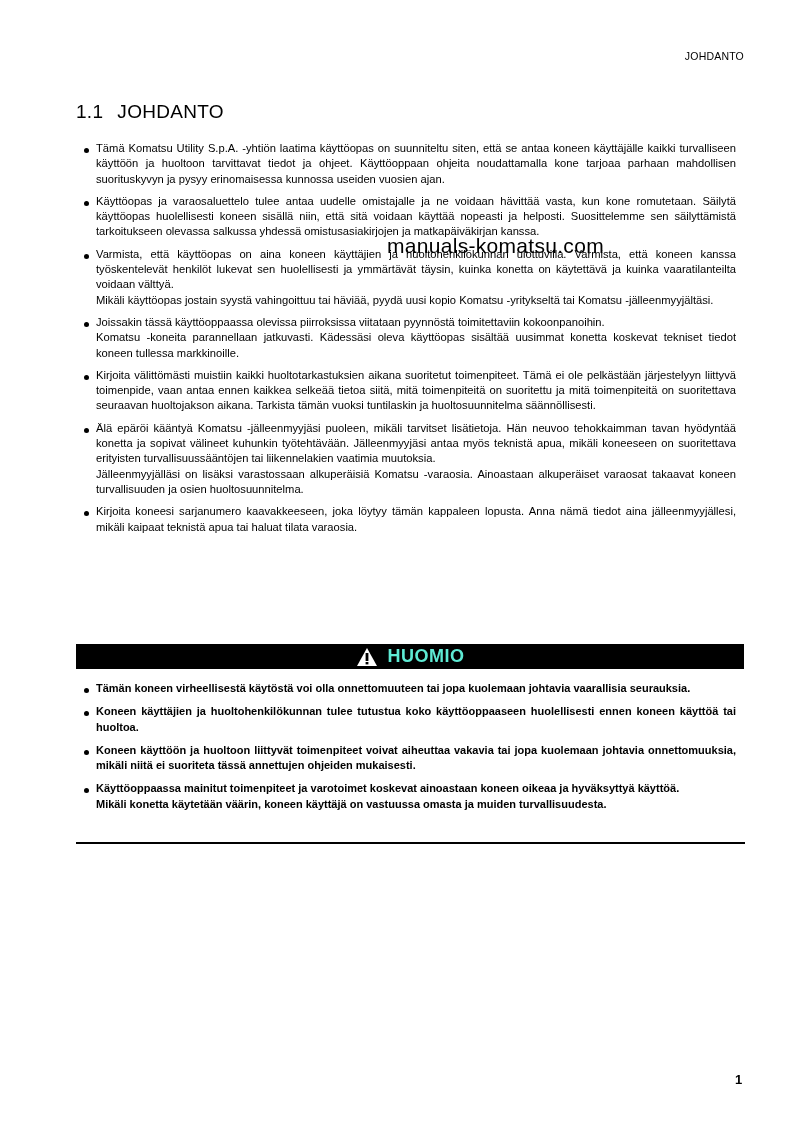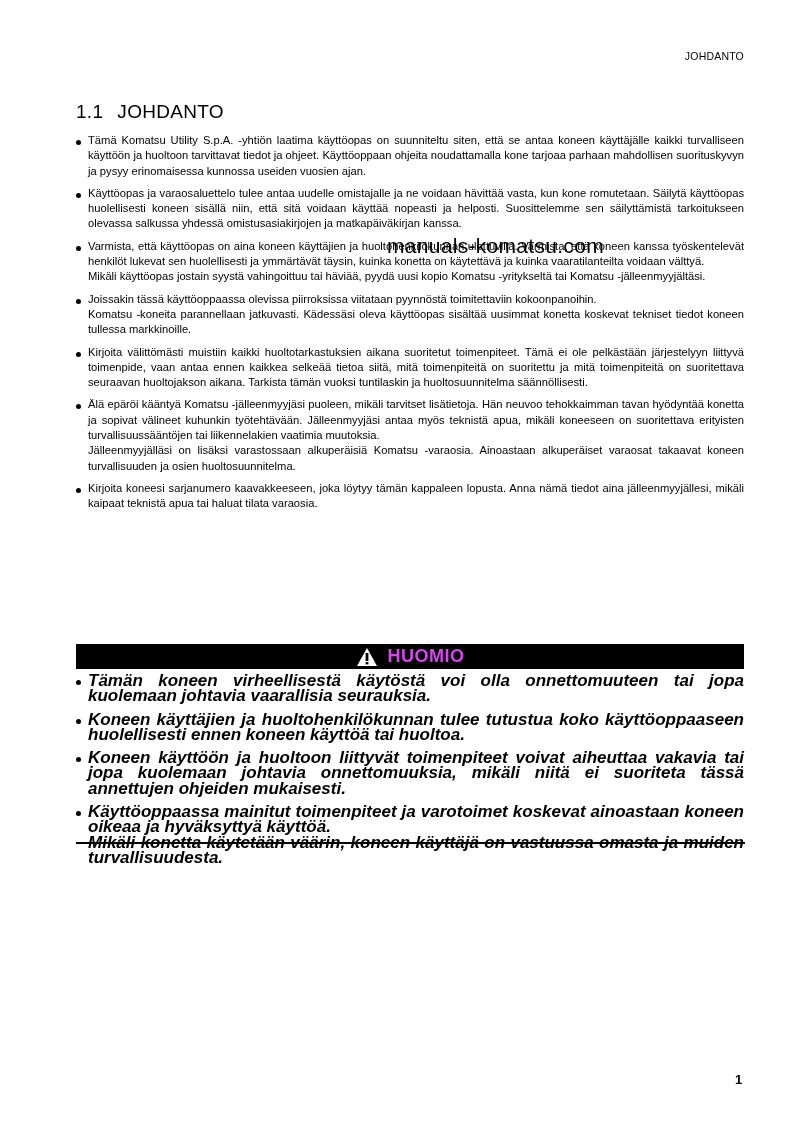--- a/index.html
+++ b/index.html
@@ -1,29 +1,29 @@
 <!DOCTYPE html>
 <html><head>
 <meta charset="utf-8">
 <style>
   html, body { margin:0; padding:0; background:#ffffff; }
   body { width:793px; height:1123px; position:relative; overflow:hidden; font-family:"Liberation Sans", sans-serif; color:#000; }
   .running-header { position:absolute; top:50px; right:49px; font-size:10.5px; letter-spacing:0.2px; }
   .section-title { position:absolute; top:101px; left:76px; font-size:19px; font-weight:normal; margin:0; letter-spacing:0.3px; }
   .section-title .num { margin-right:14px; }
   .content { position:absolute; top:133px; left:76px; width:668px; }
-  ul.bullets { list-style:none; margin:0; padding:0; }
+  ul.bullets { list-style:none; margin:8px; padding:0; }
   ul.bullets li { position:relative; padding-left:12px; font-size:11.2px; line-height:15.3px; text-align:justify; margin-bottom:7px; }
   ul.bullets li::before { content:""; position:absolute; left:0; top:7px; width:5px; height:5px; border-radius:50%; background:#000; }
   ul.bullets li .line { display:block; }
-  .warn-bar { position:absolute; top:644px; left:76px; width:668px; height:25px; background:#000; color:#d946ef; display:flex; align-items:center; justify-content:center; }
+  .warn-bar { position:absolute; top:644px; left:76px; width:668px; height:25px; background:#000; color:#5eead4; display:flex; align-items:center; justify-content:center; }
   .warn-bar .warn-icon { width:22px; height:20px; margin-right:10px; }
   .warn-bar .warn-title { font-size:18px; font-weight:bold; letter-spacing:0.5px; }
   .warn-content { position:absolute; top:673px; left:76px; width:668px; }
-  .warn-content ul.bullets li { font-weight:bold; font-size:17px; line-height:15.3px; margin-bottom:8px;font-style:italic; }
+  .warn-content ul.bullets li { font-weight:bold; font-size:11px; line-height:15.3px; margin-bottom:8px; }
   .warn-bottom-rule { position:absolute; top:842px; left:76px; width:669px; height:2px; background:#000; }
   .watermark { position:absolute; top:234px; left:387px; font-size:21px; color:#000; letter-spacing:0.3px; pointer-events:none; }
   .page-number { position:absolute; top:1072px; left:735px; font-size:13px; font-weight:bold; }
 </style>
 </head>
 <body>
 
 <div class="running-header">JOHDANTO</div>
 
 <h1 class="section-title">

